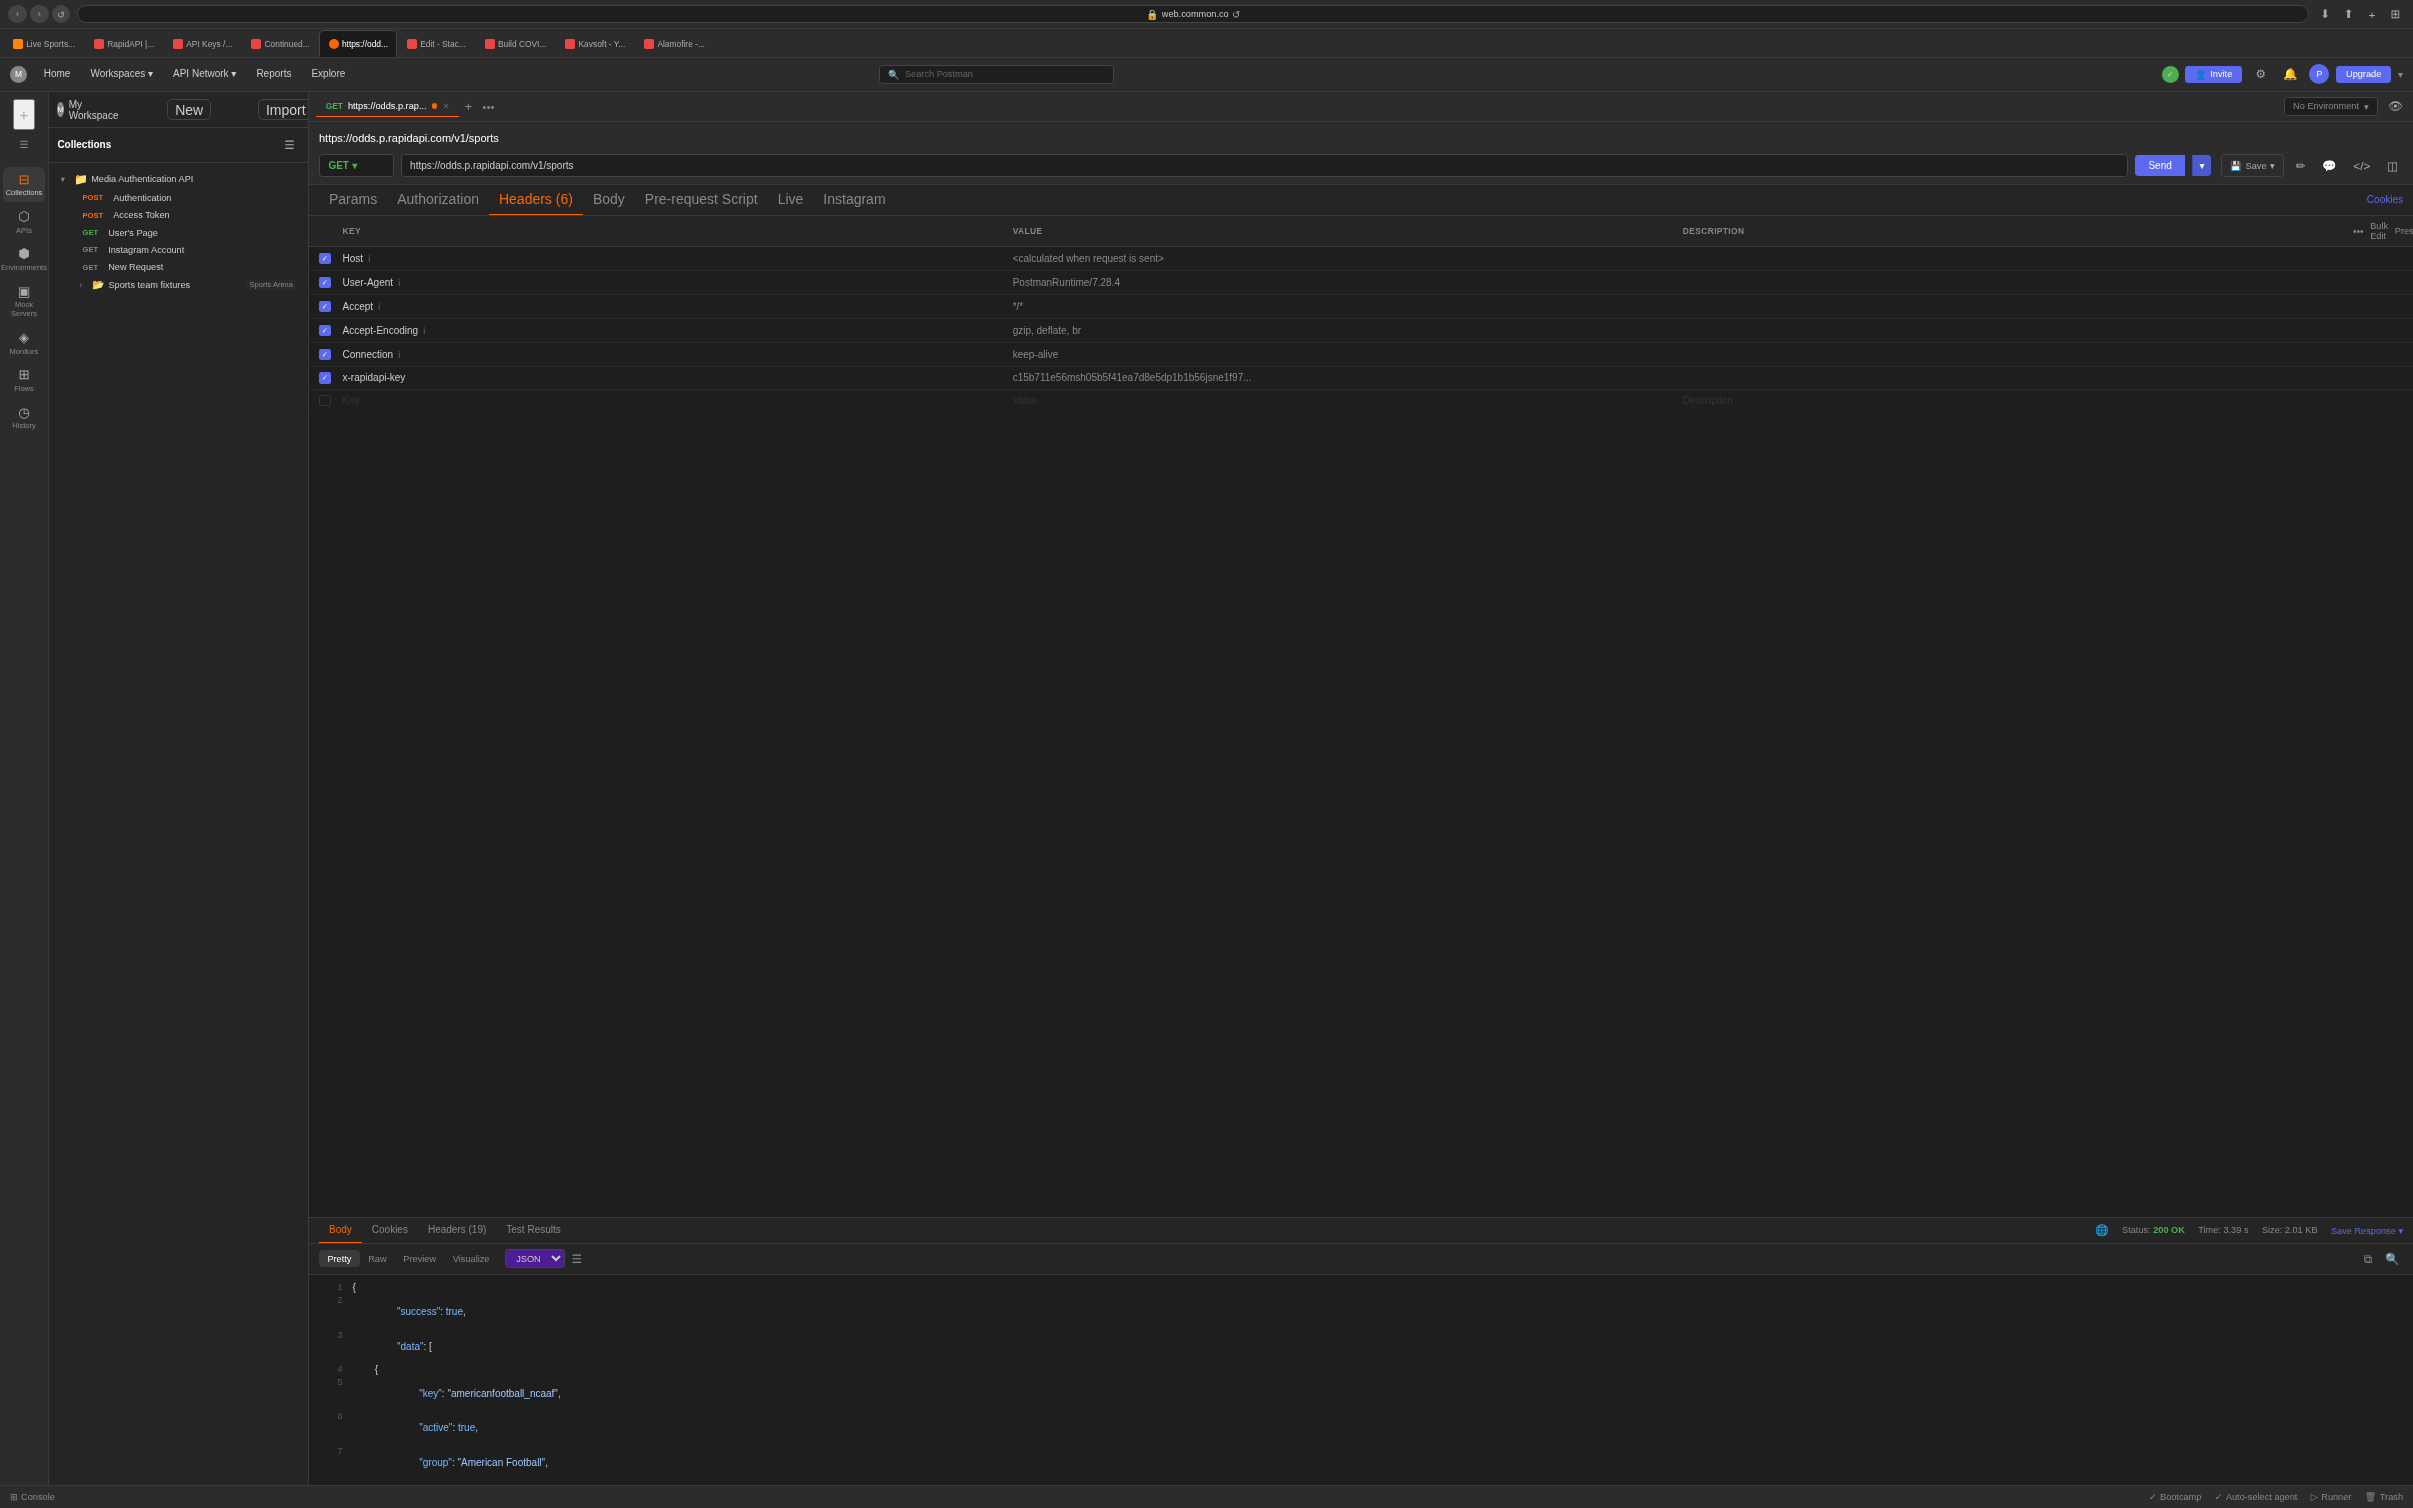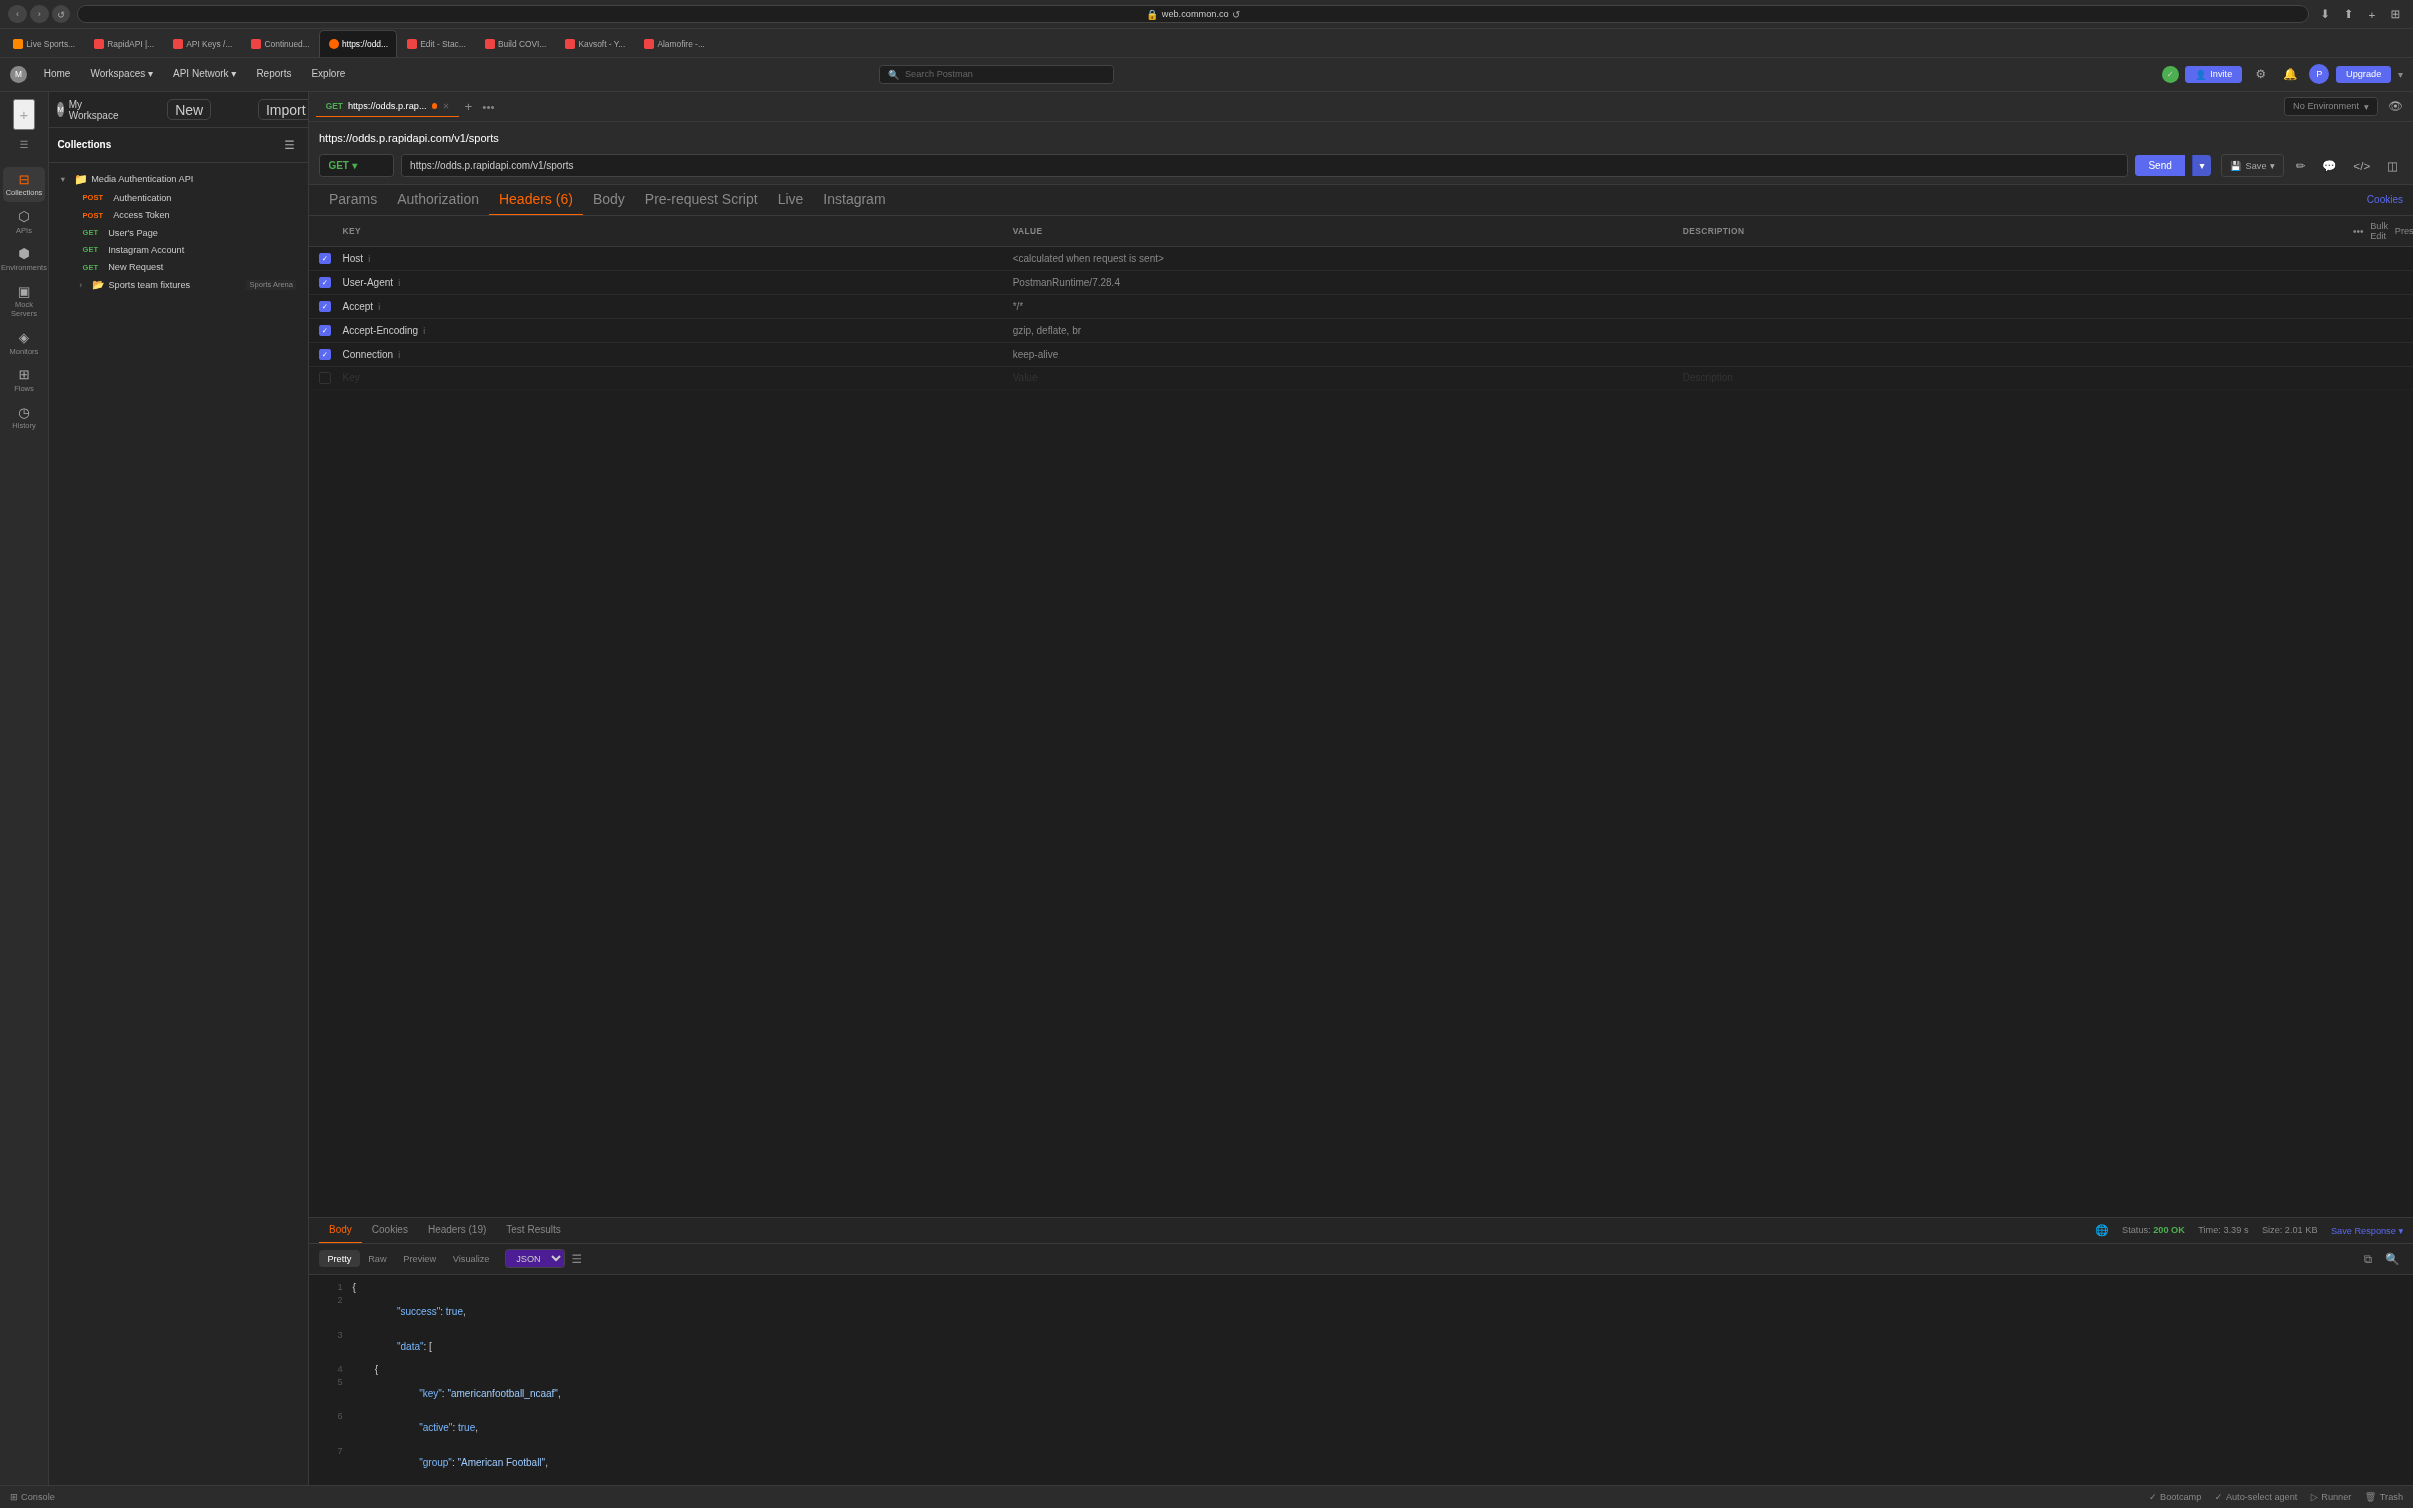--- a/index.html
+++ b/index.html
@@ -453,20 +453,27 @@
       <div class="table-row">
         <div class="checkbox"></div>
         <div class="key-cell">
           Connection <span class="info-icon">ℹ</span>
         </div>
         <div class="value-cell">keep-alive</div>
         <div></div>
         <div></div>
       </div>
 
+      <div class="table-row">
+        <div class="checkbox"></div>
+        <div class="key-cell">x-rapidapi-key</div>
+        <div class="value-cell">c15b711e56msh05b5f41ea7d8e5dp1b1b56jsne1f97...</div>
+        <div></div>
+        <div></div>
+      </div>
 
       <div class="table-row new-row">
         <div style="width:11.7px;height:11.7px;border:0.8px solid #555;border-radius:1.7px;"></div>
         <div class="key-cell" style="color:#555;">Key</div>
         <div class="value-cell" style="color:#555;">Value</div>
         <div style="color:#555;font-size:10px;">Description</div>
         <div></div>
       </div>
     </div>
 

